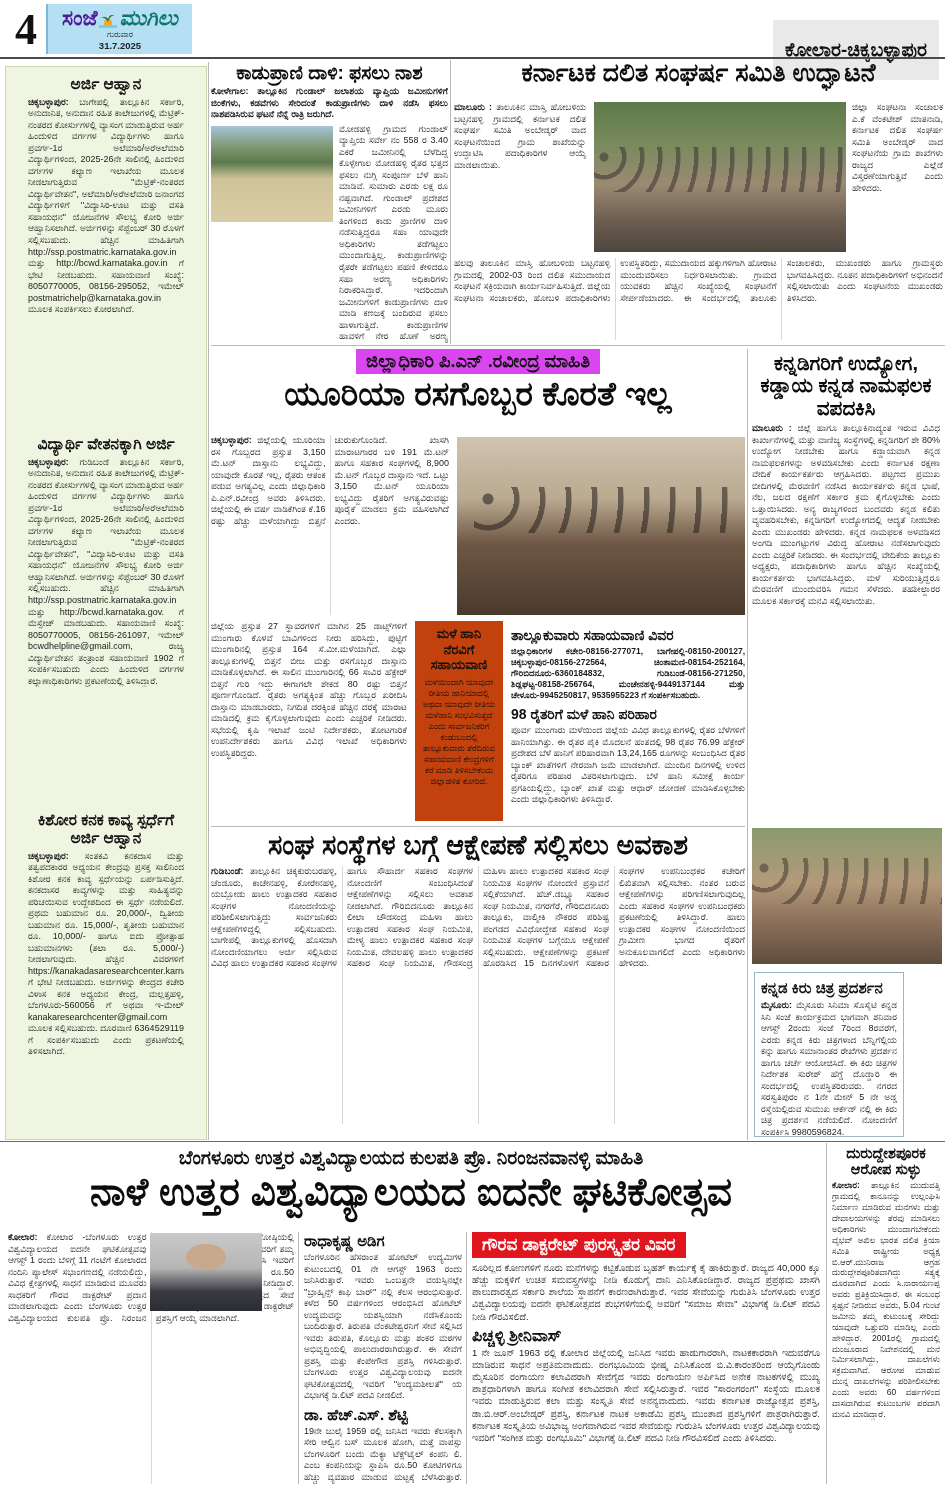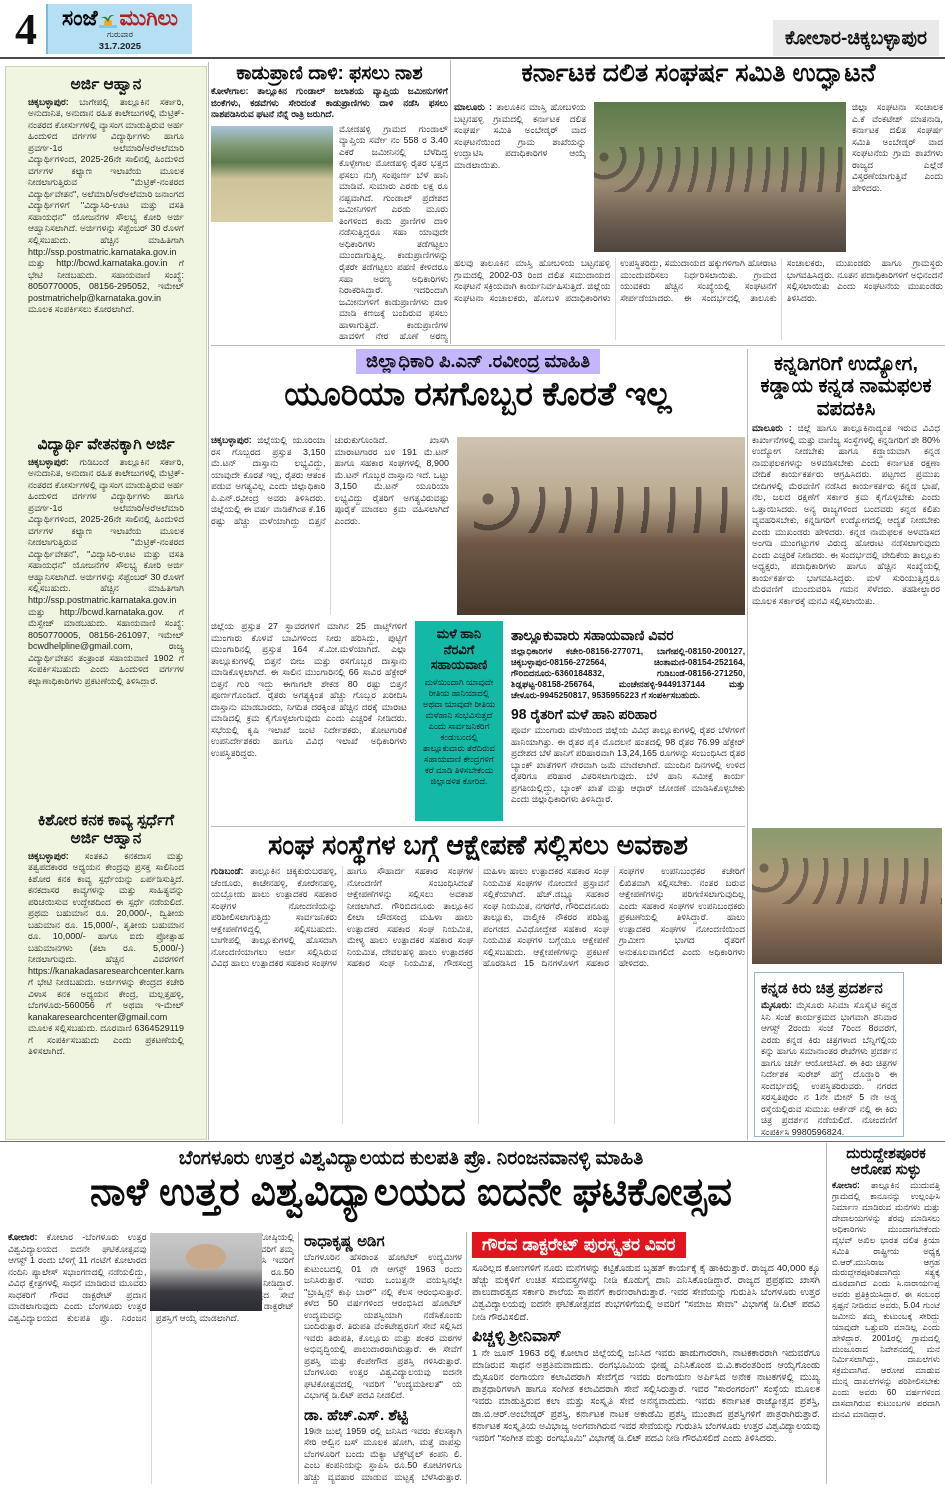--- a/index.html
+++ b/index.html
@@ -13,36 +13,36 @@
   .cols4{column-count:4;column-gap:10px;column-rule:1px solid #d8d8d8;}
   .hl{font-weight:bold;color:#0c0c0c;text-align:center;line-height:1.12;}
   .vrule{position:absolute;width:1px;background:#b9b9b9;}
   .hrule{position:absolute;height:1px;background:#b9b9b9;}
   
   #mast{position:absolute;left:6px;top:4px;width:186px;height:50px;background:#b5e0f4;display:flex;align-items:stretch;}
   #pageno{background:#ffffff;width:40px;display:flex;align-items:center;justify-content:center;
           font-size:44px;font-weight:bold;font-family:"Liberation Serif","DejaVu Serif",serif;}
   #mastname{flex:1;display:flex;flex-direction:column;align-items:center;justify-content:center;border-left:2px solid #7db9d6;}
   #nameline{display:flex;align-items:center;gap:2px;font-weight:bold;font-size:21px;line-height:1;}
-  .name-red{color:#000000;}
-  .name-blue{color:#b91c1c;}
+  .name-red{color:#4c1d95;}
+  .name-blue{color:#0f766e;font-style:italic;}
   #mastday{font-size:8px;color:#222;margin-top:2px;}
   #mastdate{font-size:9.5px;font-weight:bold;color:#222;}
-  #region{position:absolute;right:6px;top:20px;background:#e9e9e9;font-weight:bold;font-size:19px;padding:7px 12px;color:#111;margin-left:36px;}
+  #region{position:absolute;right:6px;top:20px;background:#e9e9e9;font-weight:bold;font-size:19px;padding:19px 12px;color:#111;margin-left:36px;}
   #toprule{position:absolute;left:0;top:57px;width:945px;height:2px;background:#4b4b4b;}
   
   #greenpanel{position:absolute;left:5px;top:66px;width:202px;height:1074px;background:#eff5e1;border:1px solid #c9d6ae;box-sizing:border-box;padding:6px 22px;}
   .gp-art{overflow:hidden;margin-bottom:8px;}
   .gp-hl{font-weight:bold;font-size:15.5px;text-align:center;line-height:1.15;margin:2px 0 4px 0;}
   
-  .kicker-yellow{display:inline-block;background:#c4b5fd;color:#111;font-weight:bold;font-size:18px;padding:2px 10px;}
+  .kicker-yellow{display:inline-block;background:#d946ef;color:#111;font-weight:bold;font-size:18px;padding:2px 10px;}
   .red-banner{background:#e1151d;color:#ffffff;font-weight:bold;font-size:17px;padding:3px 10px;display:inline-block;}
   .subhead{font-weight:bold;font-size:13px;margin:4px 0 2px 0;color:#0c0c0c;}
   
-  #helpbox{position:absolute;background:#14b8a6;padding:5px;box-sizing:border-box;text-align:center;}
+  #helpbox{position:absolute;background:#c2410c;padding:5px;box-sizing:border-box;text-align:center;}
   #helpbox .t{font-weight:bold;font-size:13px;line-height:1.2;margin-bottom:4px;}
   #helpbox .b{font-size:8.5px;line-height:1.3;text-align:center;}
   #kirubox{position:absolute;border:1px solid #9ab4c8;box-sizing:border-box;padding:6px;}
   
   .photo{position:absolute;overflow:hidden;}
   .ph-field{background:linear-gradient(180deg,#a8c4d8 0%,#7d9770 22%,#5c7a4e 38%,#cfc39a 55%,#d8cda4 100%);}
   .ph-crowd{background:linear-gradient(180deg,#5d7a4a 0%,#7a8a5e 28%,#9a8a72 55%,#6e5f52 78%,#4e463e 100%);}
   .ph-crowd:after{content:"";position:absolute;left:0;right:0;top:30%;height:30%;
       background:repeating-radial-gradient(circle at 10px 10px,#3a3330 0 4px,transparent 5px 18px);opacity:.55;}
   .ph-meeting{background:linear-gradient(180deg,#cfc4b2 0%,#b9a98f 35%,#6e5744 60%,#4a3a2c 100%);}

